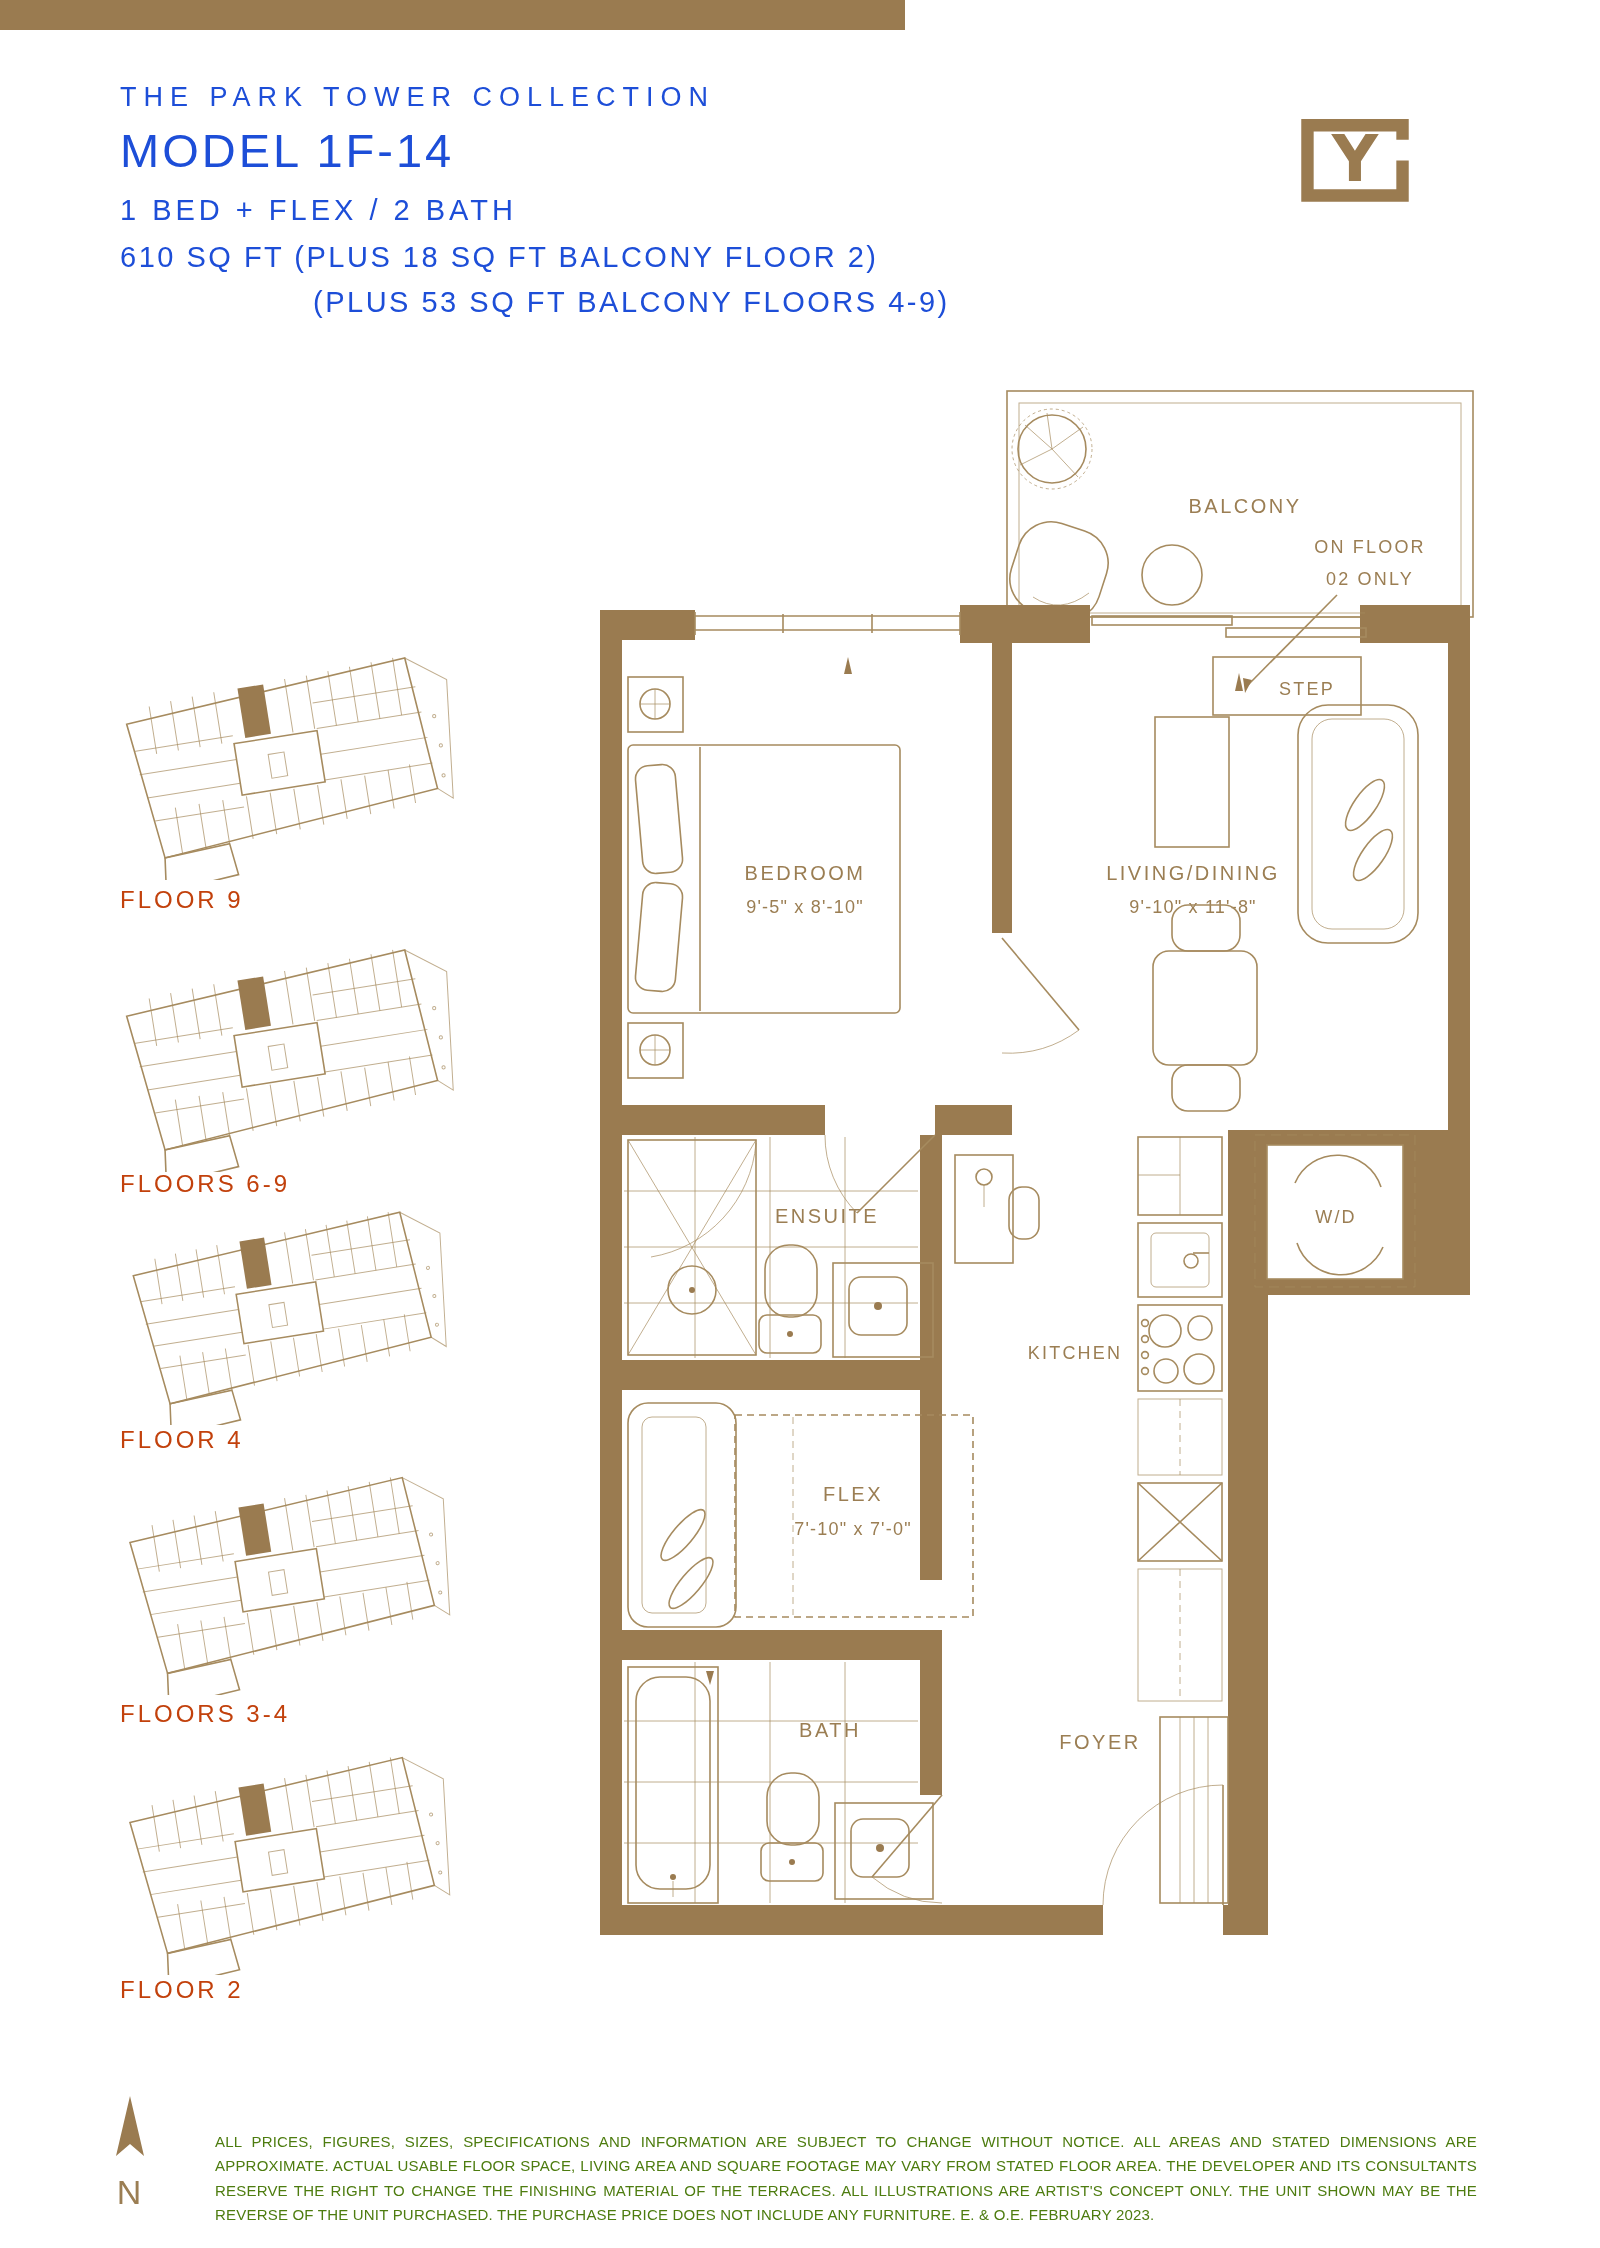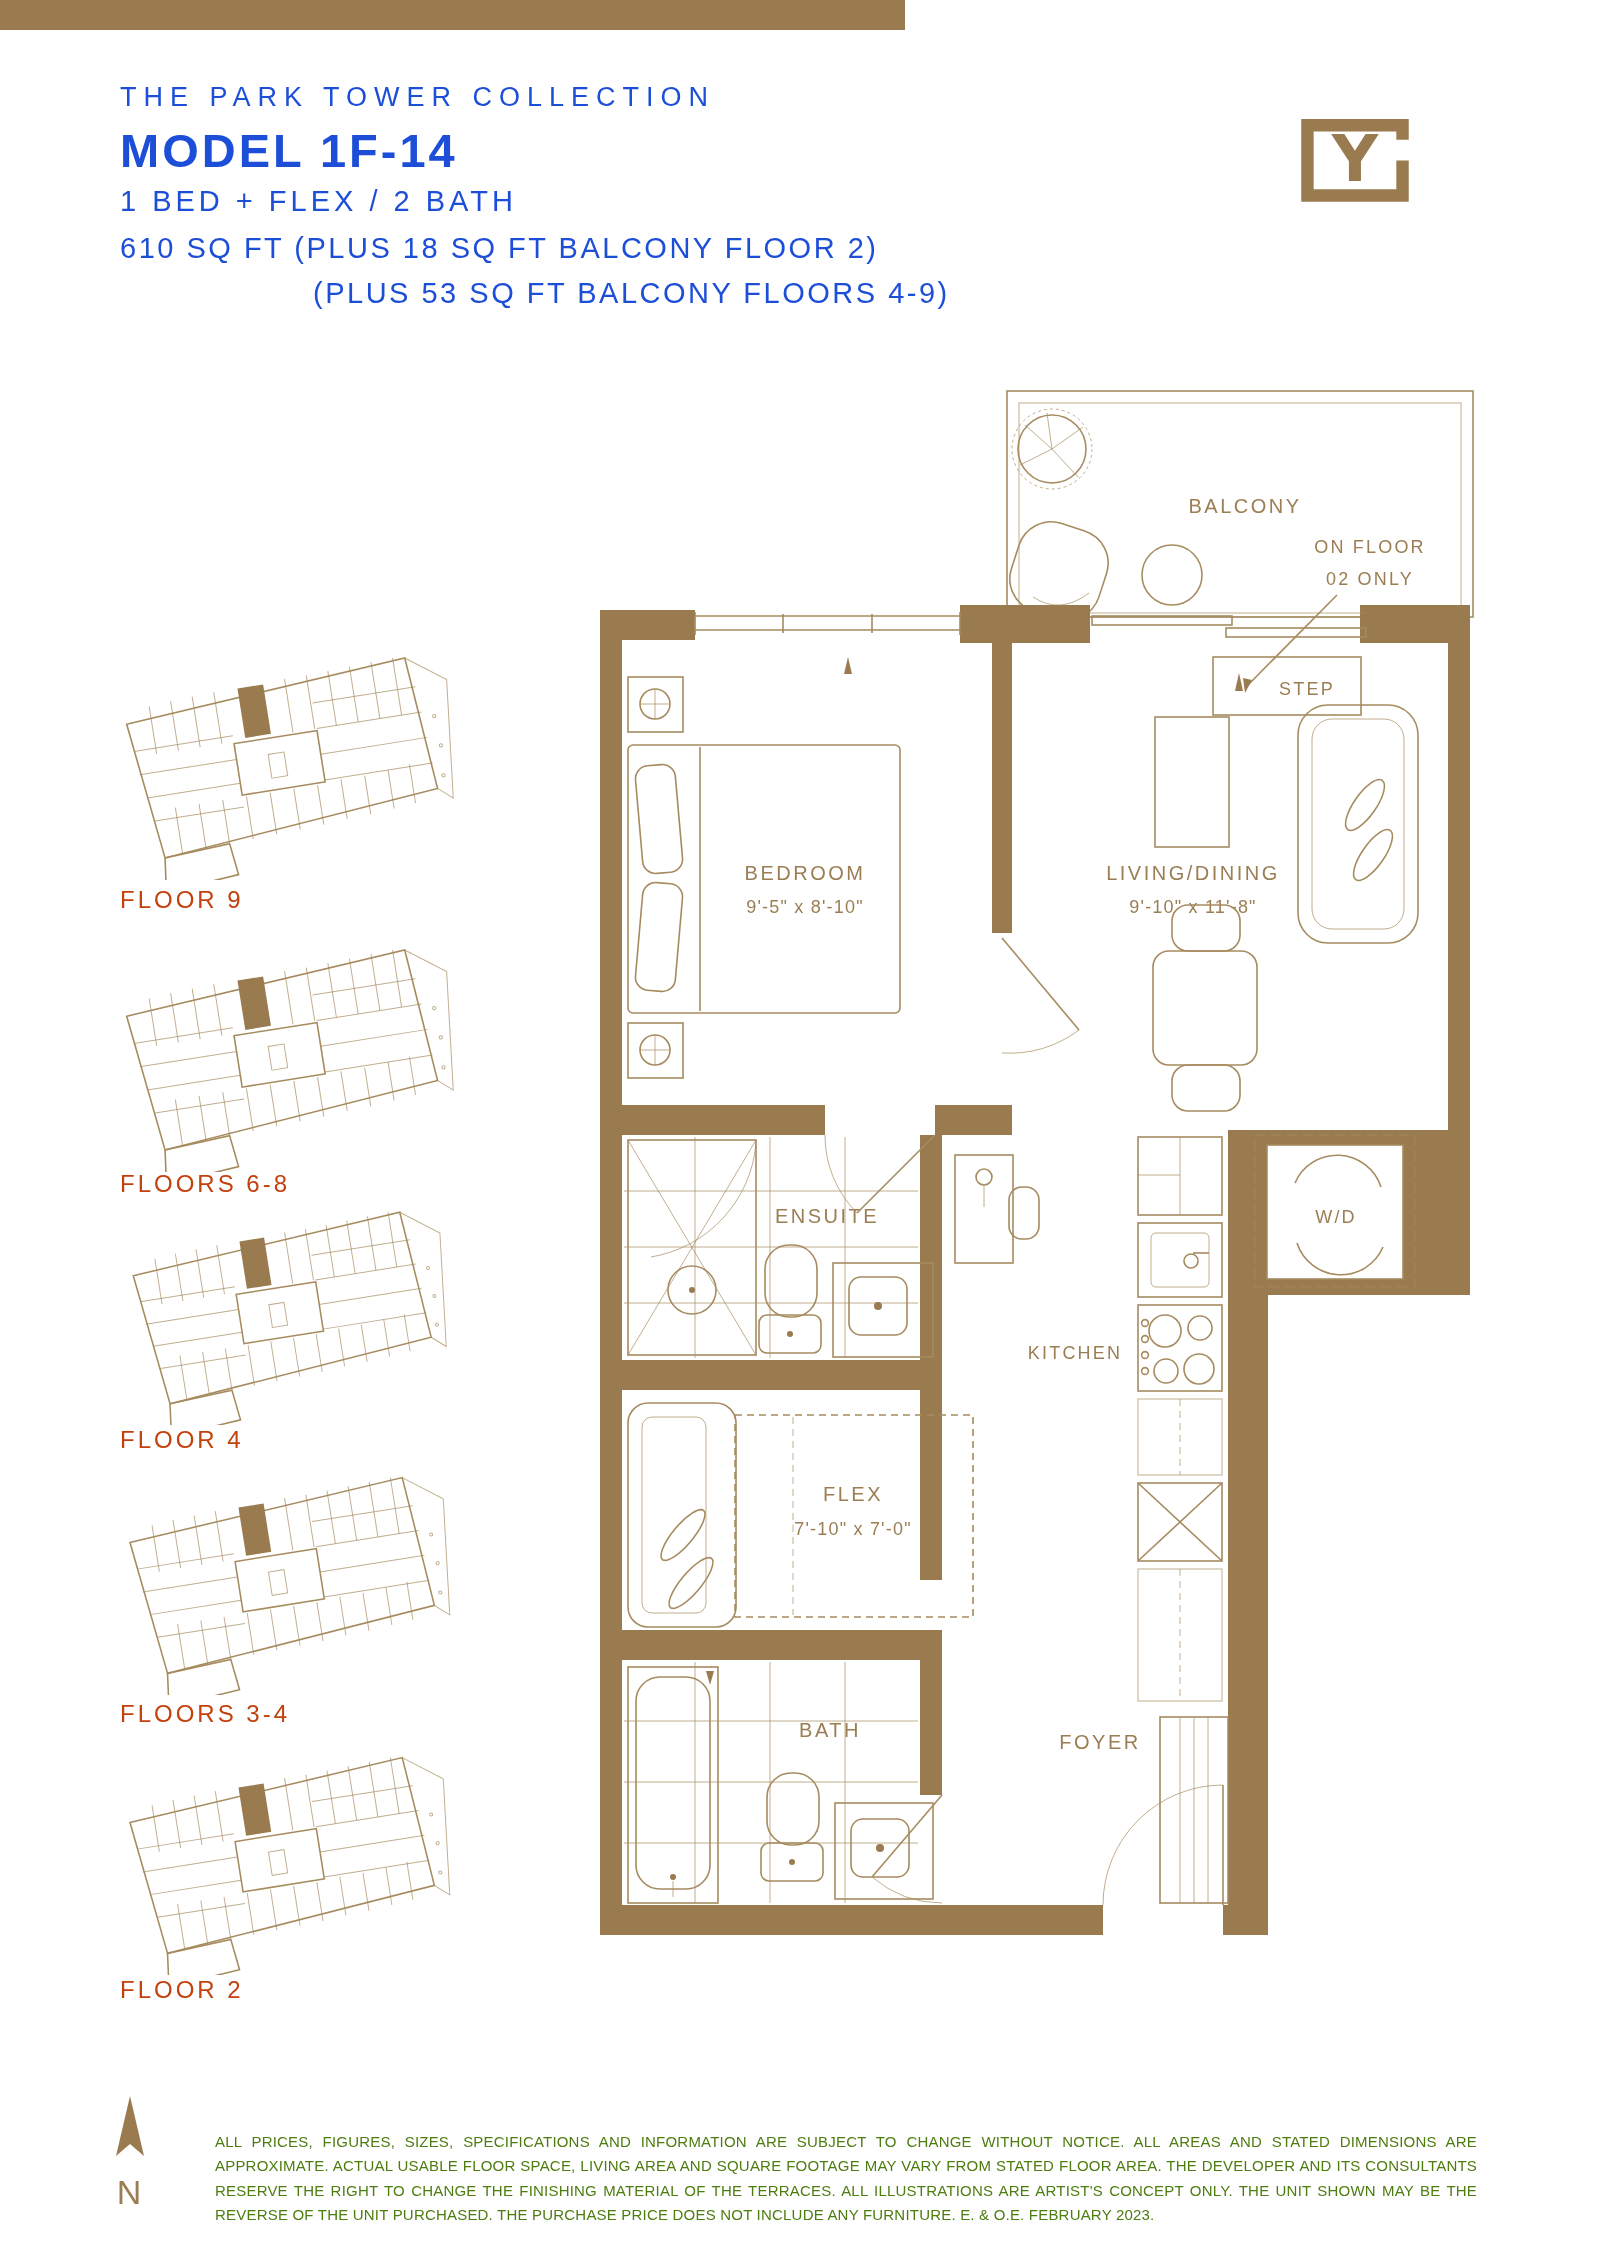--- a/index.html
+++ b/index.html
@@ -2,21 +2,21 @@
 <html><head>
 <meta charset="utf-8">
 <style>
   html,body{margin:0;padding:0}
   body{width:1600px;height:2248px;position:relative;background:#ffffff;
        font-family:"Liberation Sans", sans-serif;overflow:hidden}
   .abs{position:absolute}
   .topbar{left:0;top:0;width:905px;height:30px;background:#9a7b50}
   .hdr{left:120px;top:82px;color:#1d4ed8}
   .hdr .collection{font-size:27px;letter-spacing:7px;margin:0 0 10px 0}
-  .hdr .model{font-size:47px;letter-spacing:3px;margin:0 0 7px 0;font-weight:bold}
+  .hdr .model{font-size:47px;letter-spacing:3px;margin:0 0 16px 0;font-weight:normal}
   .hdr .config{font-size:29px;letter-spacing:4px;margin:0 0 14px 0}
   .hdr .area{font-size:29px;letter-spacing:2.5px;margin:0 0 12px 0}
   .hdr .area2{margin-left:193px}
   .kp-label{font-size:24px;letter-spacing:3px;color:#c2410c}
   .disclaimer{left:215px;top:2130px;width:1262px;font-size:15px;line-height:1.62;
       color:#4d7c0f;letter-spacing:0.2px;text-align:justify}
   
   .w{fill:#9a7b50;stroke:none}
   .ln{fill:none;stroke:#a68b5f;stroke-width:1.6}
   .thin{fill:none;stroke:#a68b5f;stroke-width:1;opacity:.7}
@@ -67,21 +67,21 @@
 </svg>
 
 <svg class="abs" style="left:85px;top:640px" width="400" height="240" viewBox="0 0 390 240">
     <use href="#kp"></use>
   </svg>
 <div class="abs kp-label" style="left:120px;top:886px">FLOOR 9</div>
 
 <svg class="abs" style="left:85px;top:932px" width="400" height="240" viewBox="0 0 390 240">
     <use href="#kp"></use>
   </svg>
-<div class="abs kp-label" style="left:120px;top:1170px">FLOORS 6-8</div>
+<div class="abs kp-label" style="left:120px;top:1170px">FLOORS 6-9</div>
 
 <svg class="abs" style="left:85px;top:1195px" width="400" height="230" viewBox="0 0 390 240">
     <use href="#kp"></use>
   </svg>
 <div class="abs kp-label" style="left:120px;top:1426px">FLOOR 4</div>
 
 <svg class="abs" style="left:85px;top:1460px" width="400" height="235" viewBox="0 0 390 240">
     <use href="#kp"></use>
   </svg>
 <div class="abs kp-label" style="left:120px;top:1700px">FLOORS 3-4</div>

